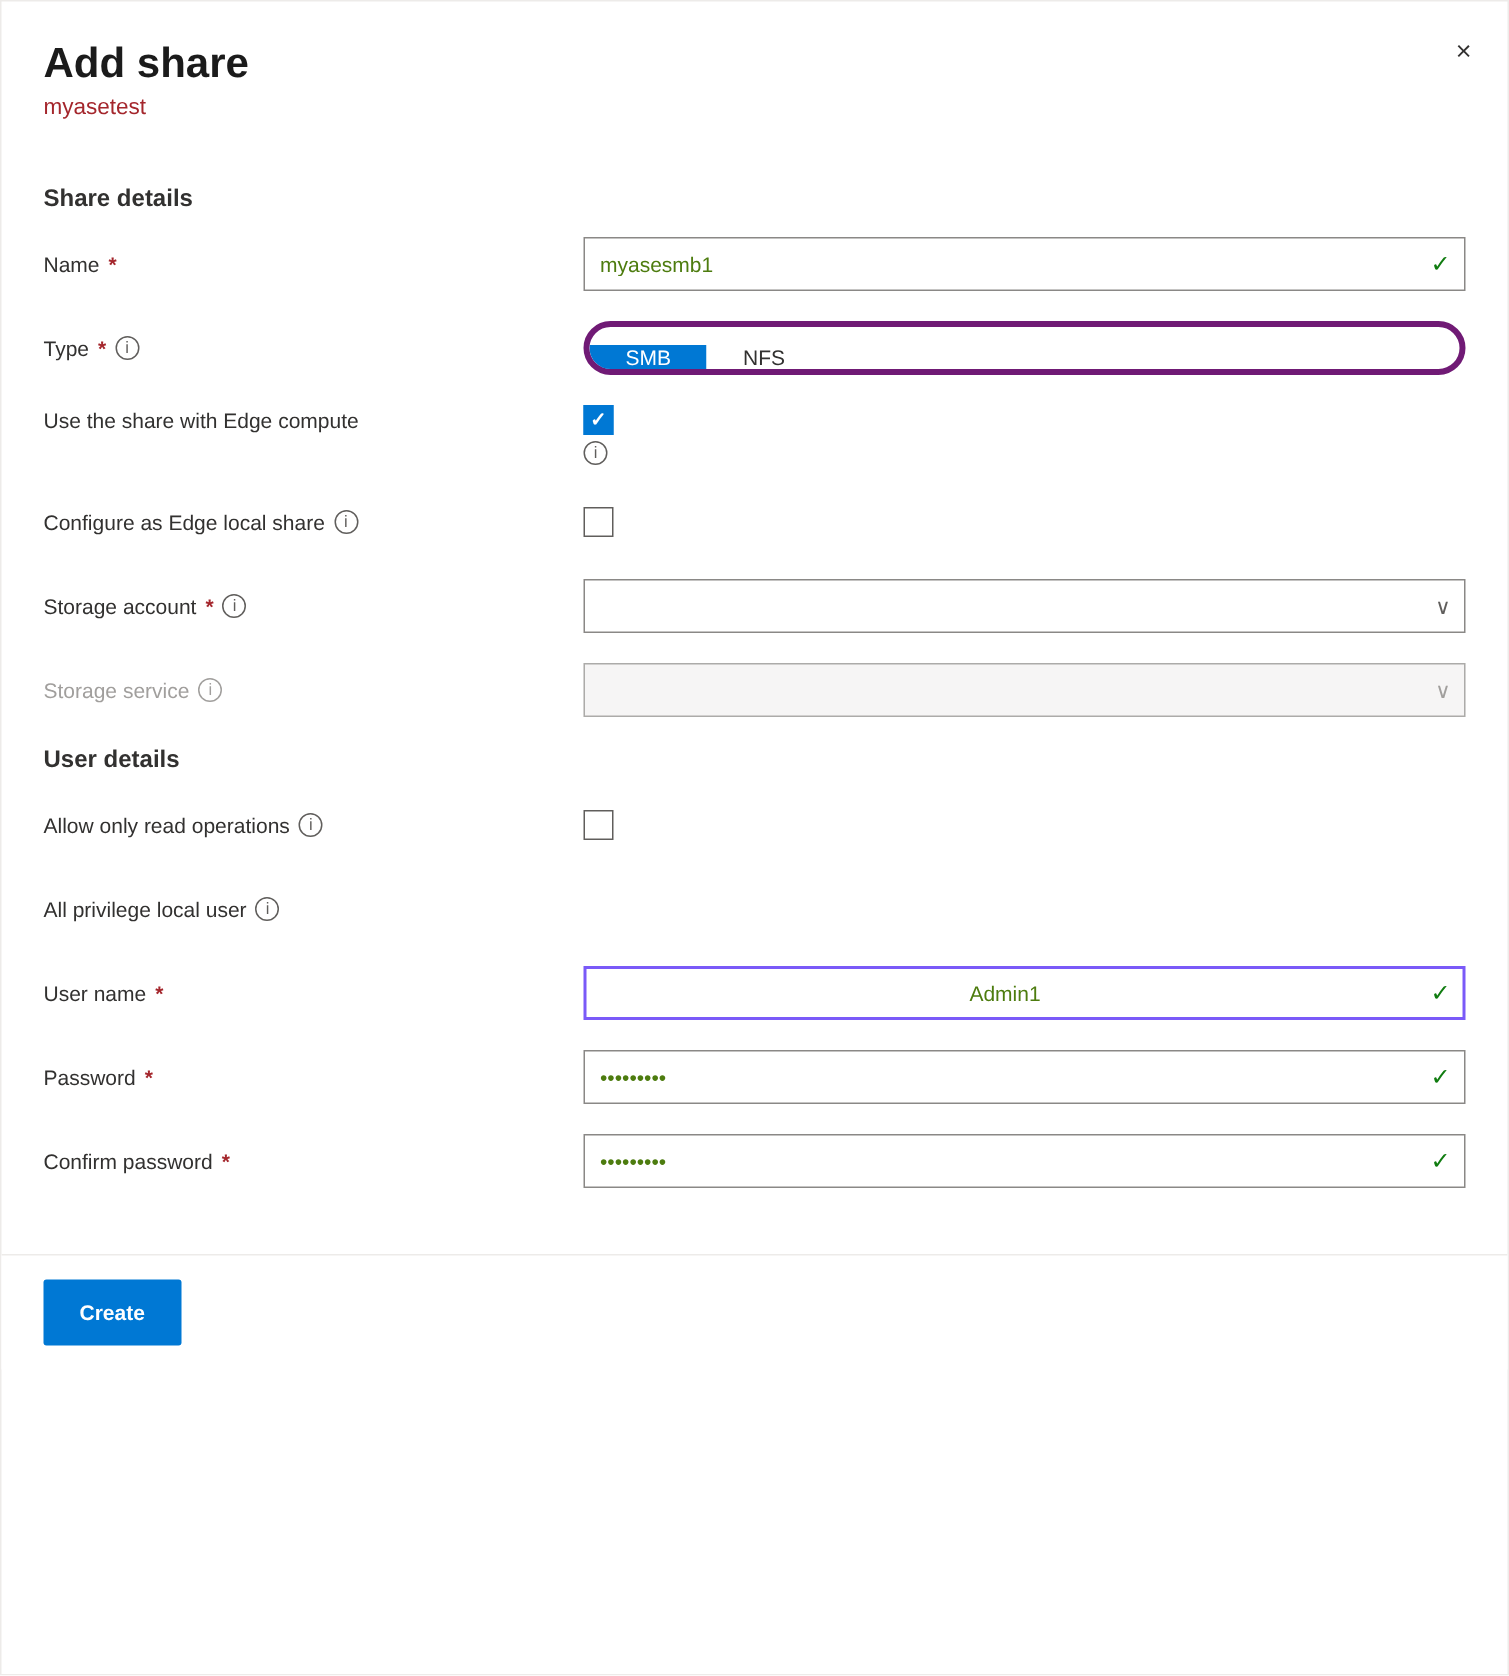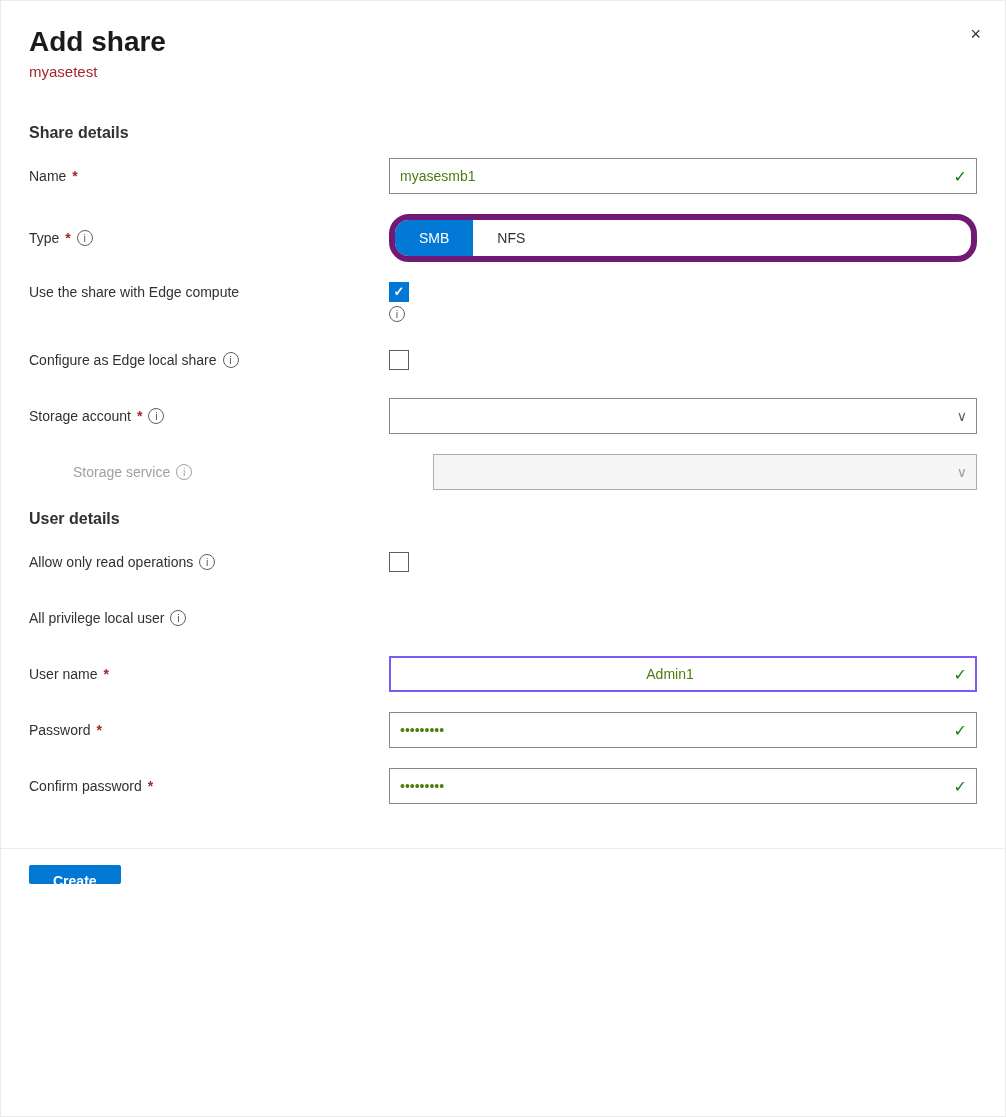--- a/index.html
+++ b/index.html
@@ -110,24 +110,25 @@
     .input-check {
       position: absolute;
       right: 10px;
       top: 50%;
       transform: translateY(-50%);
       color: #107c10;
       font-size: 16px;
     }
     .type-toggle {
       display: flex;
-      border: 6px solid #701a75;
+      border: 4px solid #701a75;
       border-radius: 20px;
       overflow: hidden;
-      height: 48px;
+      height: 36px;
+      align-items: flex-end;
     }
     .type-btn {
       padding: 0 24px;
       font-size: 14px;
       cursor: pointer;
       border: none;
       display: flex;
       align-items: center;
       justify-content: center;
       font-weight: 500;
@@ -258,21 +259,21 @@
       background: #fff;
     }
     .create-btn {
       background: #0078d4;
       color: #fff;
       border: none;
       padding: 8px 24px;
       font-size: 14px;
       font-weight: 600;
       cursor: pointer;
-      height: 19px;
+      height: 44px;
       border-radius: 2px;
     }
   </style>
 </head>
 <body>
 
 <div class="panel">
   <div class="panel-header">
     <div class="panel-title">Add share</div>
     <div class="panel-subtitle">myasetest</div>
@@ -342,21 +343,21 @@
         <div class="select-wrapper">
           <select class="select-input">
             <option value=""></option>
           </select>
           <span class="select-arrow">∨</span>
         </div>
       </div>
     </div>
 
     <div class="form-row">
-      <div class="form-label" style="color: #a19f9d; margin-left: 44px;">
+      <div class="form-label" style="color: #a19f9d;">
         <span>Storage service</span>
         <span class="info-icon" style="border-color: #a19f9d; color: #a19f9d;">i</span>
       </div>
       <div class="form-control">
         <div class="select-wrapper">
           <select class="select-input disabled" disabled="">
             <option value=""></option>
           </select>
           <span class="select-arrow disabled-arrow">∨</span>
         </div>

